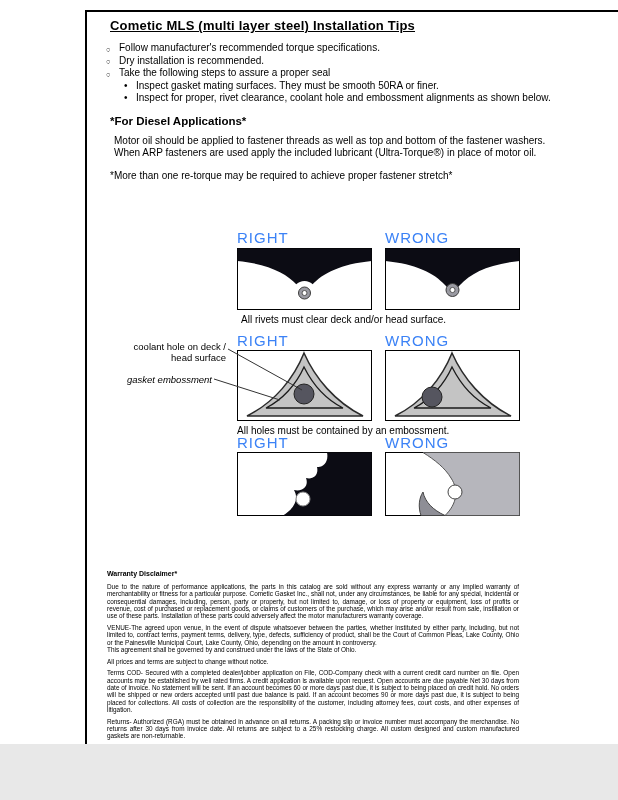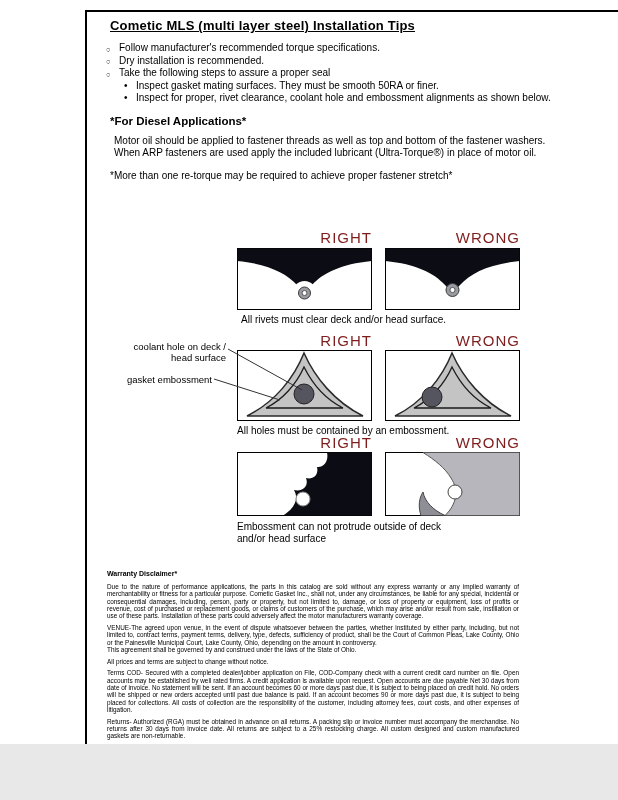--- a/index.html
+++ b/index.html
@@ -23,22 +23,22 @@
   .tip { position:relative; font-size:10px; line-height:12.5px; padding-left:11px; }
   .tip::before { content:"○"; position:absolute; left:-2px; top:1.5px; font-size:7.5px; }
   .tip.sub { padding-left:28px; }
   .tip.sub::before { content:"•"; left:16px; top:0; font-size:10px; }
   .diesel-heading { font-size:11.5px; font-weight:bold; margin:10px 0 8px 2px; }
   .body-para { font-size:10px; line-height:12.5px; width:452px; margin:0 0 10px 6px; }
   .retorque-note { font-size:10px; line-height:12.5px; margin:0 0 0 2px; }
   
   .diagrams { position:absolute; left:100px; top:228px; width:460px; height:332px; }
   .dg-label {
-    position:absolute; width:135px; text-align:right;
-    font-size:15px; letter-spacing:1px; color:#7f1d1d;
+    position:absolute; width:135px; text-align:left;
+    font-size:15px; letter-spacing:1px; color:#3b82f6;
   }
   .dg { position:absolute; width:135px; display:block; }
   .caption { position:absolute; font-size:10px; line-height:12px; }
   .callout { position:absolute; font-size:9.5px; line-height:11px; text-align:right; }
   .leaders { position:absolute; left:0; top:0; }
   
   .warranty { position:absolute; left:107px; top:570px; width:412px; }
   .warranty-heading { font-size:7px; font-weight:bold; margin-bottom:6px; }
   .fine { font-size:6.4px; line-height:7.3px; margin-bottom:4.5px; text-align:justify; }
   .fine.tight { margin-bottom:0; }
@@ -81,21 +81,21 @@
       <path d="M0.5 0.5 H134.5 V13 C104 16 86 25 75 37 C71 41 69 44 67.5 47 C66 44 64 41 60 37 C49 25 31 16 0.5 13 Z" fill="#0c0c14"></path>
       <circle cx="67.5" cy="42" r="6.5" fill="#9a9aa2" stroke="#3a3a3a"></circle>
       <circle cx="67.5" cy="42" r="2.6" fill="#ffffff" stroke="#555"></circle>
     </svg>
     <div class="caption" style="left:141px; top:86px; width:270px;">All rivets must clear deck and/or head surface.</div>
 
     <div class="dg-label" style="left:137px; top:104px;">RIGHT</div>
     <div class="dg-label" style="left:285px; top:104px;">WRONG</div>
 
     <div class="callout" style="left:28px; top:113px; width:98px;">coolant hole on deck / head surface</div>
-    <div class="callout" style="left:16px; top:146px; width:96px;">gasket embossment</div>
+    <div class="callout" style="left:16px; top:146px; width:96px;font-style:italic;">gasket embossment</div>
 
     <svg class="dg" style="left:137px; top:122px;" viewBox="0 0 135 71">
       <rect x="0.5" y="0.5" width="134" height="70" fill="#ffffff" stroke="#000"></rect>
       <path d="M67 3 C78 28 98 52 126 66 L10 66 C38 52 57 28 67 3 Z" fill="#c4c4c4" stroke="#2a2a2a" stroke-width="1.5"></path>
       <path d="M67 17 C76 35 90 50 106 58 L29 58 C45 50 59 35 67 17 Z" fill="none" stroke="#1a1a1a" stroke-width="1.3"></path>
       <circle cx="67" cy="44" r="10" fill="#55555f" stroke="#222"></circle>
     </svg>
     <svg class="dg" style="left:285px; top:122px;" viewBox="0 0 135 71">
       <rect x="0.5" y="0.5" width="134" height="70" fill="#ffffff" stroke="#000"></rect>
       <path d="M67 3 C78 28 98 52 126 66 L10 66 C38 52 57 28 67 3 Z" fill="#c4c4c4" stroke="#2a2a2a" stroke-width="1.5"></path>
@@ -117,21 +117,20 @@
       <rect x="0.5" y="0.5" width="134" height="63" fill="#ffffff" stroke="#000"></rect>
       <path d="M134.5 0.5 V63.5 H46 C58 56 62 47 57 38 C66 40 72 34 69 26 C76 28 82 23 80 15 C86 16 92 10 90 0.5 Z" fill="#0c0c14"></path>
       <circle cx="66" cy="47" r="7" fill="#ffffff" stroke="#888"></circle>
     </svg>
     <svg class="dg" style="left:285px; top:224px;" viewBox="0 0 135 64">
       <rect x="0.5" y="0.5" width="134" height="63" fill="#ffffff" stroke="#000"></rect>
       <path d="M134.5 0.5 V63.5 H60 C72 52 74 38 66 26 C60 16 50 8 38 0.5 Z" fill="#b6b6bc" stroke="#555"></path>
       <path d="M60 63.5 C48 58 40 50 38 40 C34 46 33 55 36 63.5 Z" fill="#8e8e96" stroke="#444"></path>
       <circle cx="70" cy="40" r="7" fill="#ffffff" stroke="#444"></circle>
     </svg>
-    <div class="caption" style="left:137px; top:293px; width:218px;">Embossment can not protrude outside of deck and/or head surface</div>
   </div>
 
   <div class="warranty">
     <h3 class="warranty-heading">Warranty Disclaimer*</h3>
     <p class="fine">Due to the nature of performance applications, the parts in this catalog are sold without any express warranty or any implied warranty of merchantability or fitness for a particular purpose.  Cometic Gasket Inc., shall not, under any circumstances, be liable for any special, incidental or consequential damages, including, person, party or property, but not limited to, damage, or loss of property or equipment, loss of profits or revenue, cost of purchased or replacement goods, or claims of customers of the purchase, which may arise and/or result from sale, instillation or use of these parts.  Installation of these parts could adversely affect the motor manufacturers warranty coverage.</p>
     <p class="fine tight">VENUE-The agreed upon venue, in the event of dispute whatsoever between the parties, whether instituted by either party, including, but not limited to, contract terms, payment terms, delivery, type, defects, sufficiency of product, shall be the Court of Common Pleas, Lake County, Ohio or the Painesville Municipal Court, Lake County, Ohio, depending on the amount in controversy.</p>
     <p class="fine">This agreement shall be governed by and construed under the laws of the State of Ohio.</p>
     <p class="fine">All prices and terms are subject to change without notice.</p>
     <p class="fine">Terms COD- Secured with a completed dealer/jobber application on File, COD-Company check with a current credit card number on file.  Open accounts may be established by well rated firms.  A credit application is available upon request.  Open accounts are due payable Net 30 days from date of invoice.  No statement will be sent.  If an account becomes 60 or more days past due, it is subject to being placed on credit hold.  No orders will be shipped or new orders accepted until past due balance is paid.  If an account becomes 90 or more days past due, it is subject to being placed for collections.  All costs of collection are the responsibility of the customer, including attorney fees, court costs, and other expenses of litigation.</p>
     <p class="fine">Returns- Authorized (RGA) must be obtained in advance on all returns.  A packing slip or invoice number must accompany the merchandise.  No returns after 30 days from invoice date.  All returns are subject to a 25% restocking charge.  All custom designed and custom manufactured gaskets are non-returnable.</p>

